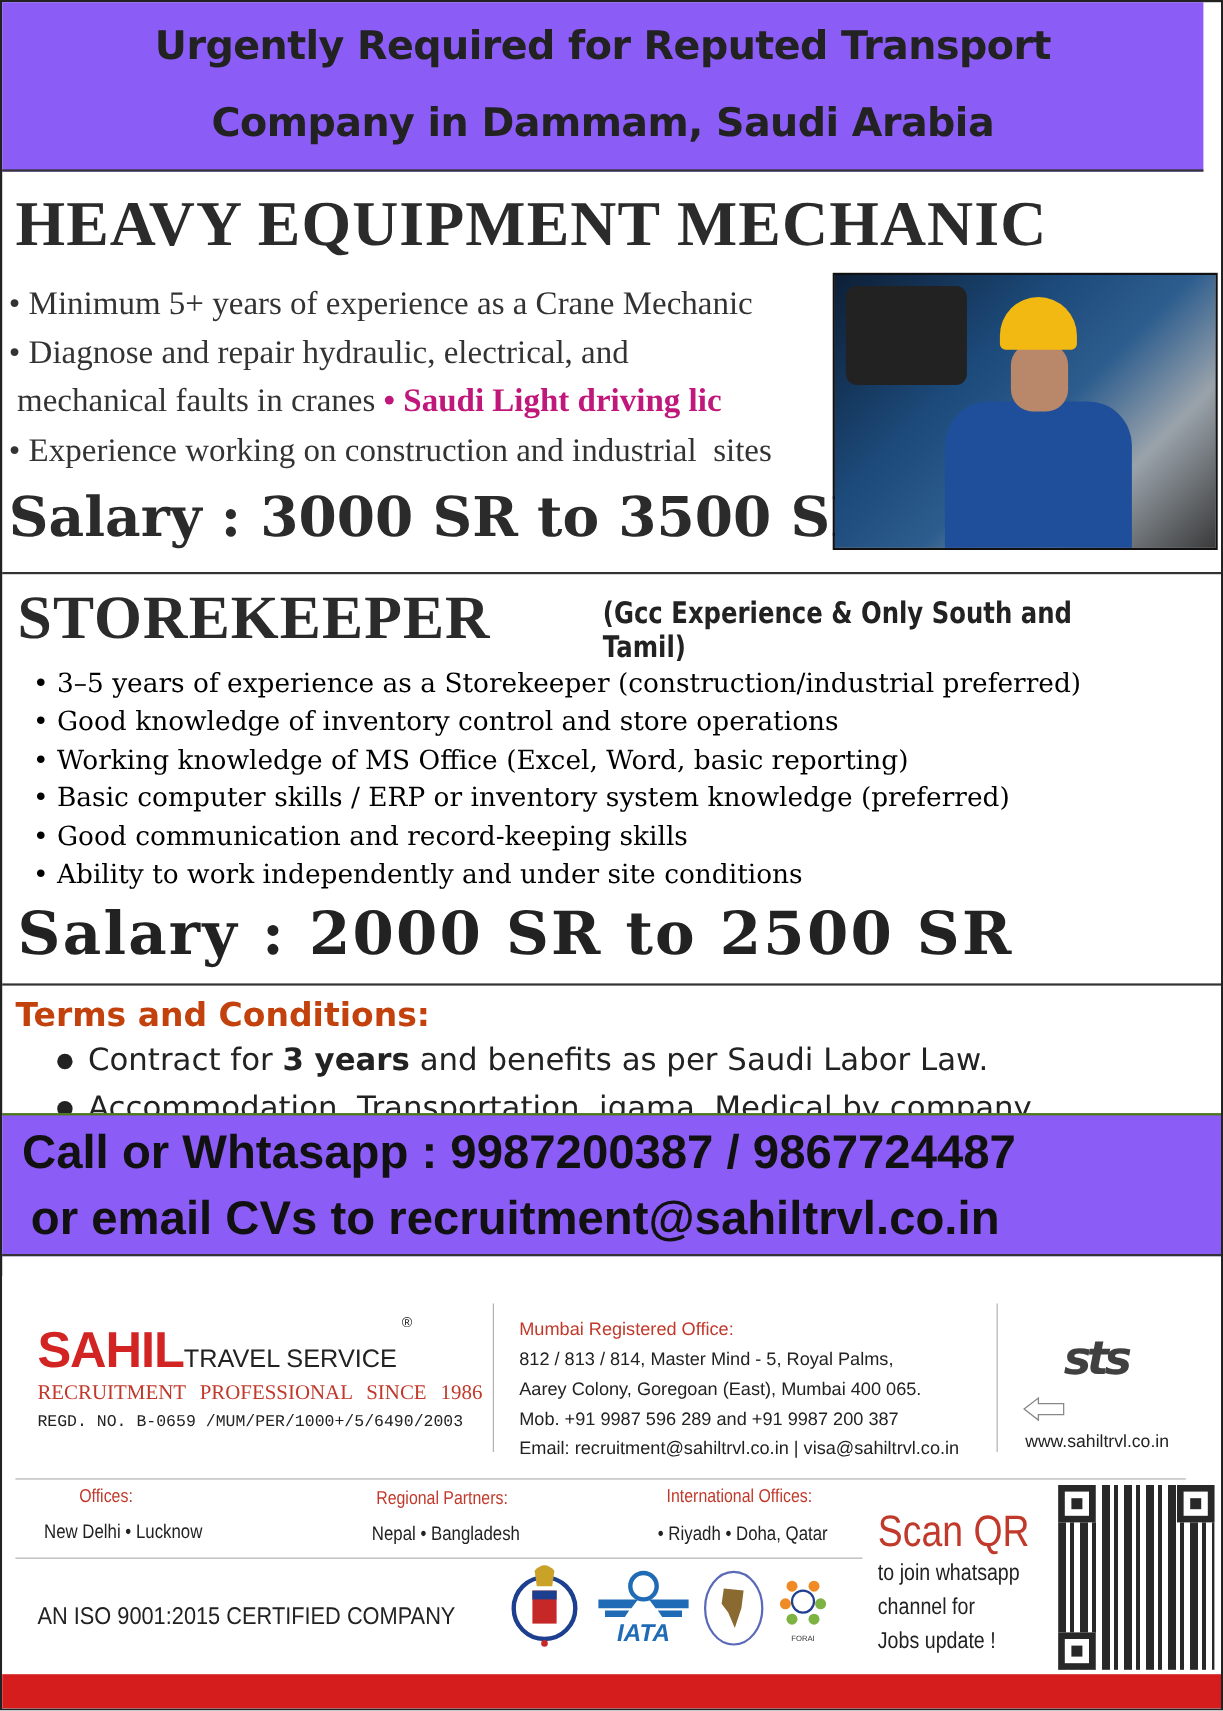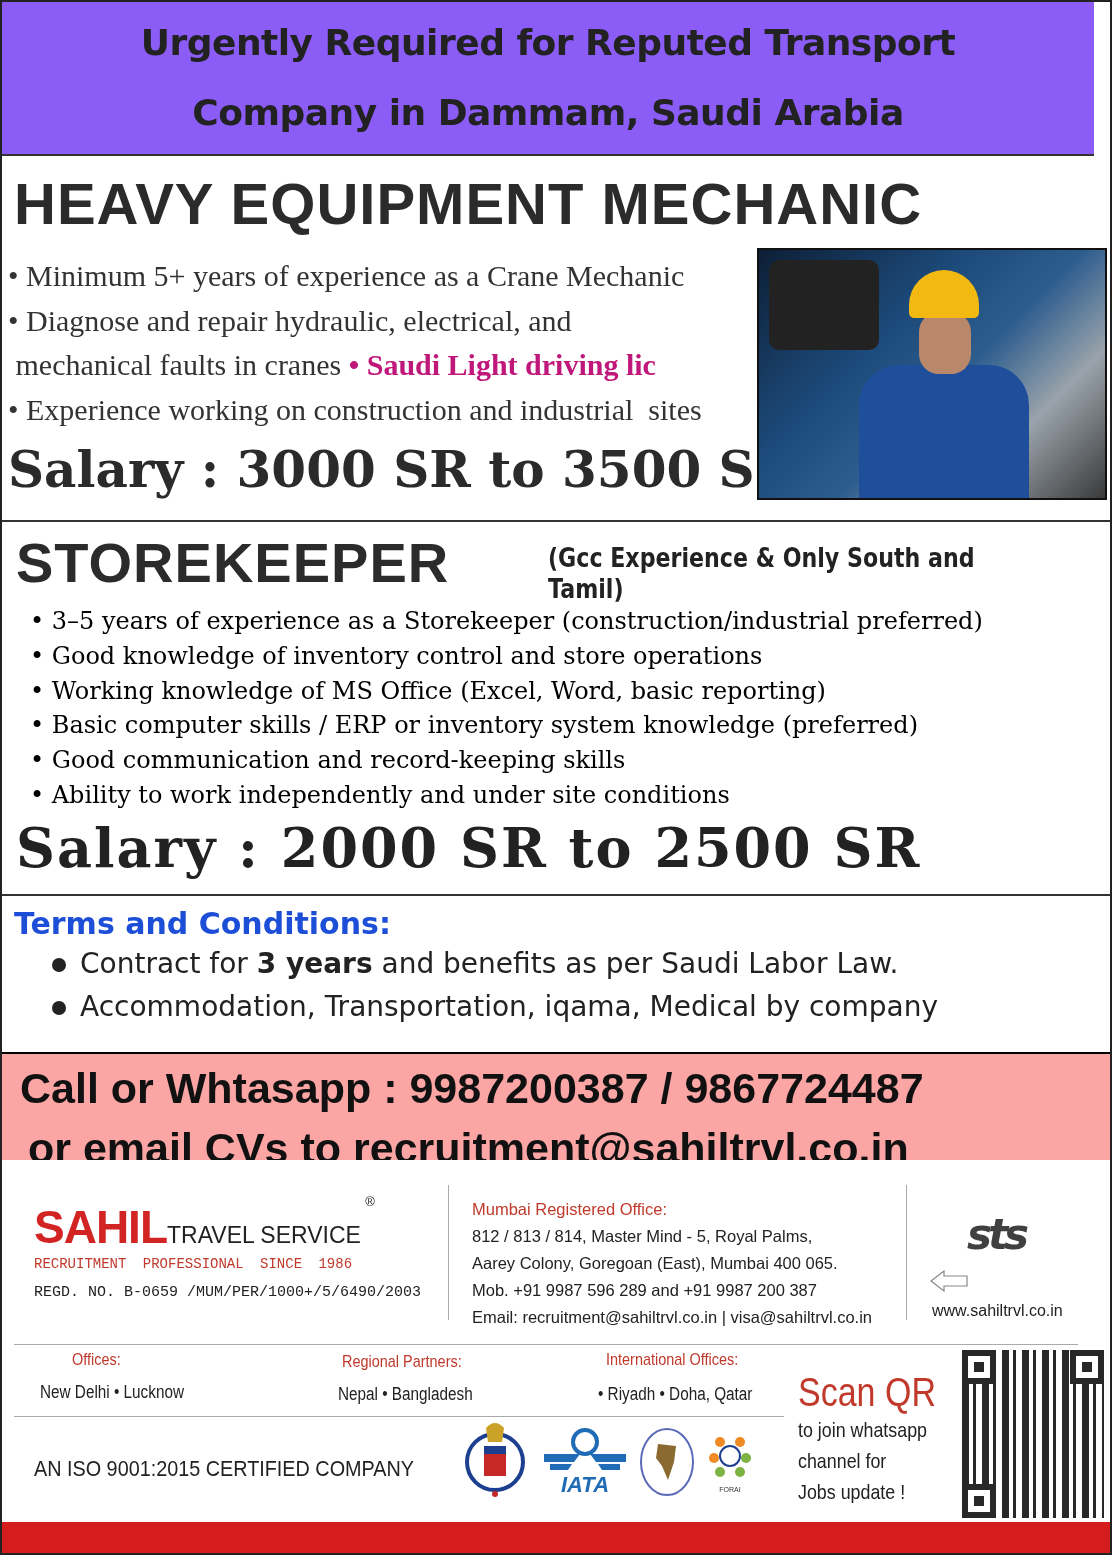--- a/index.html
+++ b/index.html
@@ -1,48 +1,48 @@
 <!DOCTYPE html>
 <html><head>
 <meta charset="utf-8">
 <style>
   *{box-sizing:border-box;margin:0;padding:0}
   body{width:1112px;height:1555px;background:#fff;font-family:"Liberation Sans",sans-serif;color:#222;position:relative;overflow:hidden}
   .frame{position:absolute;left:0;top:0;width:1112px;height:1555px;border:2px solid #222}
   .headline{position:absolute;left:2px;top:2px;width:1092px;height:154px;background:#8b5cf6;border-bottom:2px solid #333;text-align:center;font-family:"DejaVu Sans",sans-serif;font-weight:bold;font-size:36px;line-height:70px;padding-top:6px;color:#222;letter-spacing:-0.5px}
   .sec1{position:absolute;left:2px;top:158px;width:1108px;height:364px;border-bottom:2px solid #333}
-  .job-title{font-family:Liberation Sans, sans-serif;font-weight:bold;color:#2b2b2b;letter-spacing:1px}
+  .job-title{font-family:Liberation Serif, serif;font-weight:bold;color:#2b2b2b;letter-spacing:1px}
   .t1{position:absolute;left:12px;top:12px;font-size:58px}
   .bul1{position:absolute;left:6px;top:96px;font-family:"Liberation Serif",serif;font-size:30px;line-height:44.5px;color:#333}
   .pink{color:#c0187a;font-weight:bold}
   .sal1{position:absolute;left:6px;top:282px;font-family:"DejaVu Serif",serif;font-weight:bold;font-size:50px;color:#2b2b2b}
   .photo{position:absolute;left:755px;top:90px;width:350px;height:252px;border:2px solid #111;background:linear-gradient(135deg,#0d1f36 0%,#1c4a7a 35%,#2d5d8e 55%,#9aa3ab 75%,#3a3a3a 100%);overflow:hidden}
   .helmet{position:absolute;left:150px;top:20px;width:70px;height:48px;background:#f3b913;border-radius:40px 40px 6px 6px}
   .face{position:absolute;left:160px;top:62px;width:52px;height:62px;background:#b9876a;border-radius:20px}
   .body{position:absolute;left:100px;top:115px;width:170px;height:140px;background:#1f4f9a;border-radius:40px 40px 0 0}
   .machine{position:absolute;left:10px;top:10px;width:110px;height:90px;background:#222;border-radius:10px}
   .sec2{position:absolute;left:2px;top:524px;width:1108px;height:372px;border-bottom:2px solid #333}
   .t2{position:absolute;left:14px;top:6px;font-size:56px}
   .t2sub{position:absolute;left:546px;top:18px;font-family:"DejaVu Sans",sans-serif;font-weight:bold;font-size:27px;color:#222;transform:scaleX(.82);transform-origin:left}
   .bul2{position:absolute;left:28px;top:80px;font-family:"DejaVu Serif",serif;font-size:24px;line-height:34.8px;color:#000000}
   .sal2{position:absolute;left:14px;top:292px;font-family:"DejaVu Serif",serif;font-weight:bold;font-size:54px;color:#222;letter-spacing:2px}
   .terms{position:absolute;left:2px;top:898px;width:1108px;height:130px}
-  .terms-h{position:absolute;left:12px;top:8px;font-family:"DejaVu Sans",sans-serif;font-weight:bold;font-size:30px;color:#1d4ed8}
+  .terms-h{position:absolute;left:12px;top:8px;font-family:"DejaVu Sans",sans-serif;font-weight:bold;font-size:30px;color:#c2410c}
   .terms-l{position:absolute;left:50px;top:44px;font-family:"DejaVu Sans",sans-serif;font-size:28px;line-height:43px;color:#222}
   .terms-l span.b{font-weight:bold}
   .dot{display:inline-block;width:14px;height:14px;background:#222;border-radius:50%;margin-right:14px;vertical-align:middle}
-  .contact{position:absolute;left:2px;top:1052px;width:1108px;height:130px;background:#fca5a5;border-top:2px solid #000000;border-bottom:2px solid #333}
+  .contact{position:absolute;left:2px;top:1012px;width:1108px;height:130px;background:#8b5cf6;border-top:2px solid #4d7c0f;border-bottom:2px solid #333}
   .c1{position:absolute;left:18px;top:10px;font-family:"Liberation Sans",sans-serif;font-weight:bold;font-size:43px;color:#111}
   .c2{position:absolute;left:26px;top:70px;font-family:"Liberation Sans",sans-serif;font-weight:bold;font-size:43px;color:#111}
   .footer{position:absolute;left:2px;top:1160px;width:1108px;height:393px;background:#fff}
   .sahil{position:absolute;left:32px;top:40px;font-family:"Liberation Sans",sans-serif}
   .sahil .big{font-size:46px;font-weight:bold;color:#d32424;letter-spacing:-1px}
   .sahil .ts{font-size:23px;color:#222}
   .sahil .reg{font-size:13px;vertical-align:top;position:relative;top:-6px}
-  .since{position:absolute;left:32px;top:96px;font-family:Liberation Mono, monospace;font-size:14px;color:#c0392b;word-spacing:8px}
+  .since{position:absolute;left:32px;top:96px;font-family:Liberation Serif, serif;font-size:19px;color:#c0392b;word-spacing:8px}
   .regd{position:absolute;left:32px;top:124px;font-family:"Liberation Mono",monospace;font-size:15px;color:#222}
   .vdiv1{position:absolute;left:446px;top:25px;width:1px;height:135px;background:#aaa}
   .addr{position:absolute;left:470px;top:36px;font-family:"Liberation Sans",sans-serif;font-size:16.5px;line-height:27px;color:#222}
   .addr .h{color:#c0392b}
   .vdiv2{position:absolute;left:904px;top:25px;width:1px;height:135px;background:#aaa}
   .sts{position:absolute;left:965px;top:50px;font-family:"DejaVu Sans",sans-serif;font-style:italic;font-weight:bold;font-size:42px;color:#404040;letter-spacing:-4px}
   .arrow{position:absolute;left:928px;top:110px;width:38px;height:22px}
   .web{position:absolute;left:930px;top:142px;font-size:16px;color:#222}
   .hr1{position:absolute;left:12px;top:184px;width:1064px;height:1px;background:#aaa}
   .hr2{position:absolute;left:12px;top:256px;width:770px;height:1px;background:#aaa}

